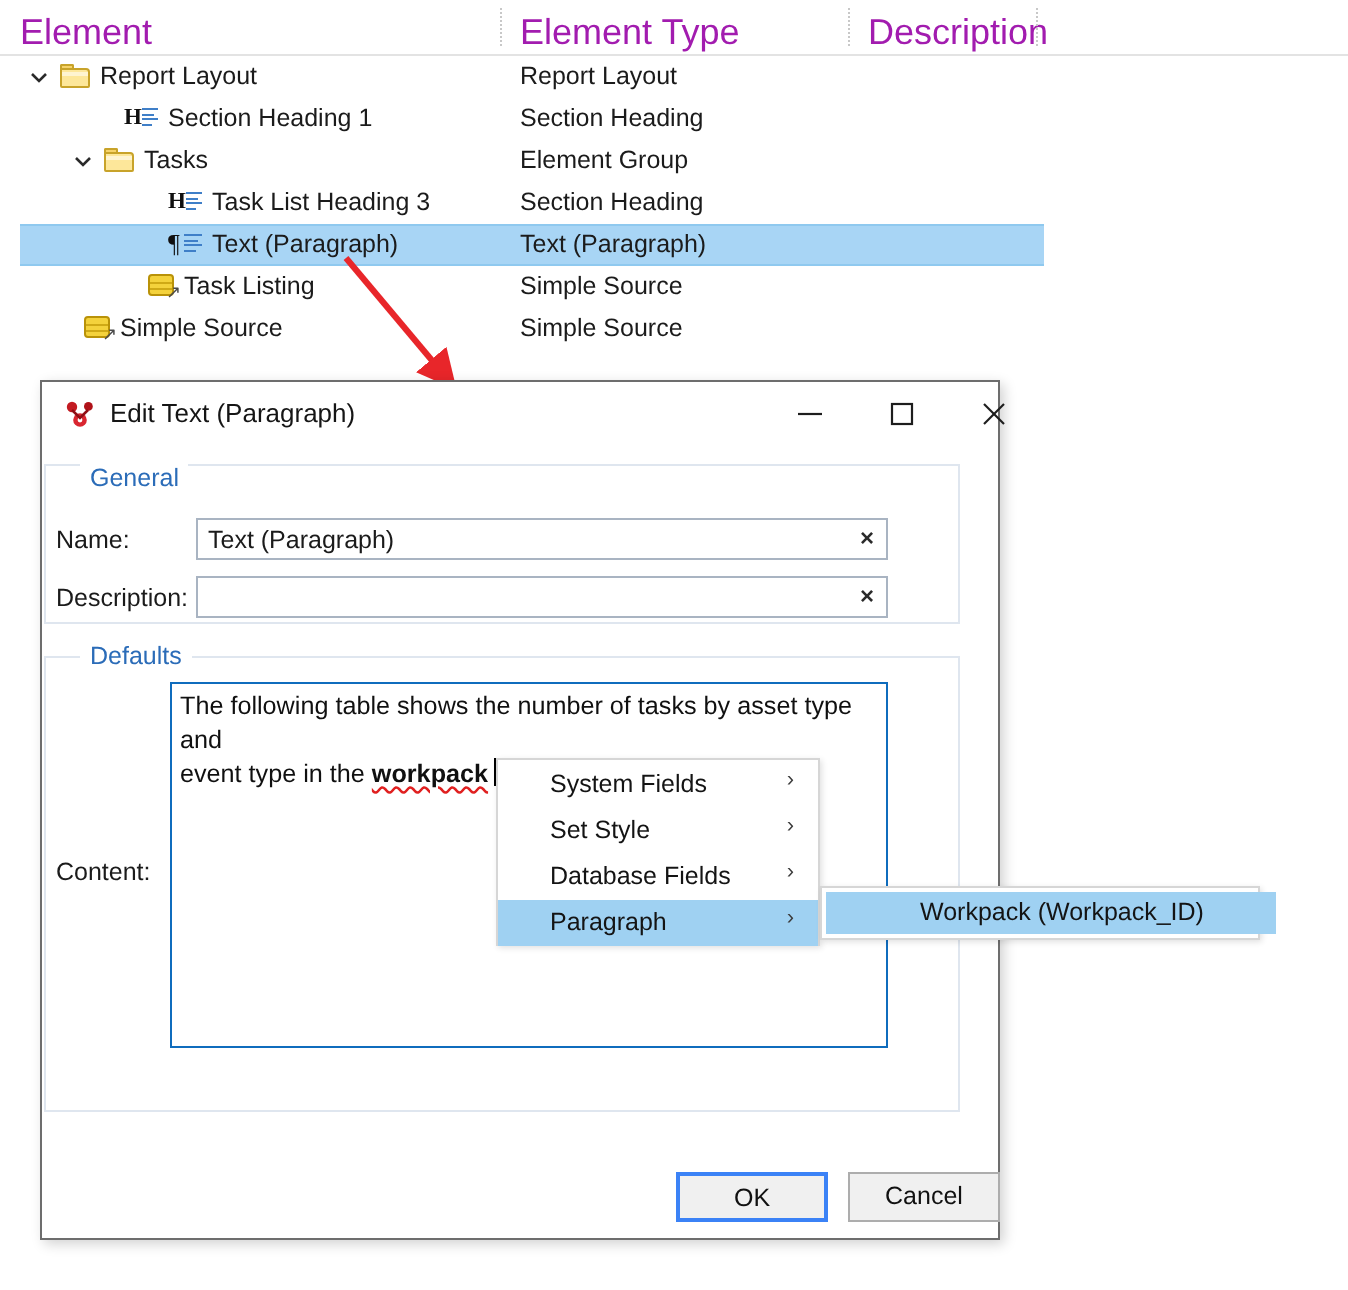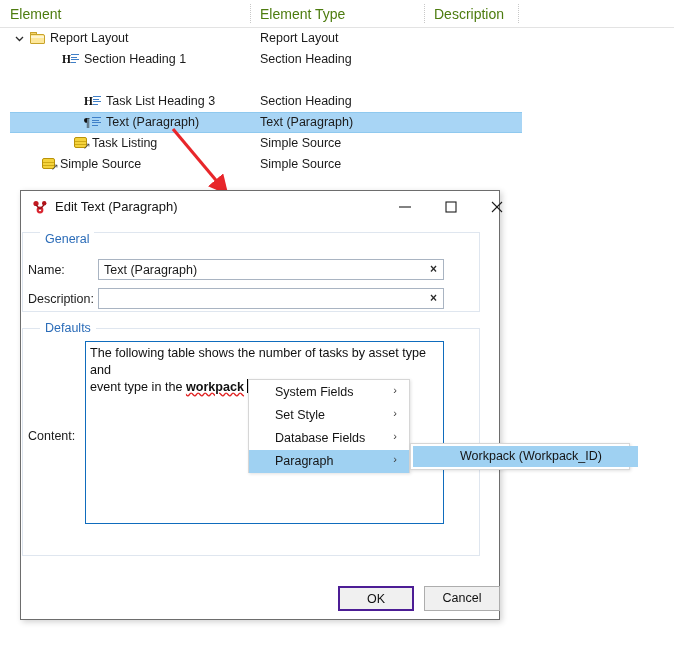--- a/index.html
+++ b/index.html
@@ -28,22 +28,22 @@
   #grid-header {
     position: absolute;
     left: 0; top: 0;
     width: 674px; height: 27px;
     background: #ffffff;
     border-bottom: 1px solid #e3e3e3;
   }
   .col-head {
     position: absolute;
     top: 6px;
-    font-size: 14px;
-    color: #4d7c0f;
+    font-size: 18px;
+    color: #a21caf;
     white-space: nowrap;
   }
   .col-sep {
     position: absolute;
     top: 4px;
     width: 1px;
     height: 19px;
     background: transparent;
     border-left: 1px dotted #c8c8c8;
   }
@@ -305,21 +305,21 @@
     height: 25px;
     background: #f2f2f2;
     font-size: 12.5px;
     color: #111;
     text-align: center;
     line-height: 23px;
     cursor: default;
   }
   #btn-ok {
     left: 338px; top: 586px; width: 76px;
-    border: 2px solid #4c1d95;
+    border: 2px solid #3b82f6;
     background: #f0f0f0;
   }
   #btn-cancel {
     left: 424px; top: 586px; width: 76px;
     border: 1px solid #adadad;
     background: #f0f0f0;
   }
 
   
   #ctx-menu {
@@ -400,20 +400,34 @@
           <i style="width:8px"></i>
           <i style="width:6px"></i>
           <i style="width:8px"></i>
           <i style="width:5px"></i>
         </span>
     </div>
     <div class="tree-label" style="left:84px">Section Heading 1</div>
     <div class="tree-type">Section Heading</div>
   </div>
 
+  <div class="tree-row" style="top:70px">
+    <div class="chevron" style="left:36px">
+      <svg width="11" height="11" viewBox="0 0 11 11">
+          <path d="M2 4 L5.5 7.5 L9 4" fill="none" stroke="#2a2a2a" stroke-width="1.3"></path>
+        </svg>
+    </div>
+    <div class="icon-folder" style="left:52px">
+      <div class="ftab"></div>
+        <div class="fbody"></div>
+        <div class="flip"></div>
+    </div>
+    <div class="tree-label" style="left:72px">Tasks</div>
+    <div class="tree-type">Element Group</div>
+  </div>
 
   <div class="tree-row" style="top:91px">
     <div class="icon-heading" style="left:84px">
       <span class="hh">H</span>
       <span class="lines">
           <i style="width:8px"></i>
           <i style="width:6px"></i>
           <i style="width:8px"></i>
           <i style="width:5px"></i>
         </span>

